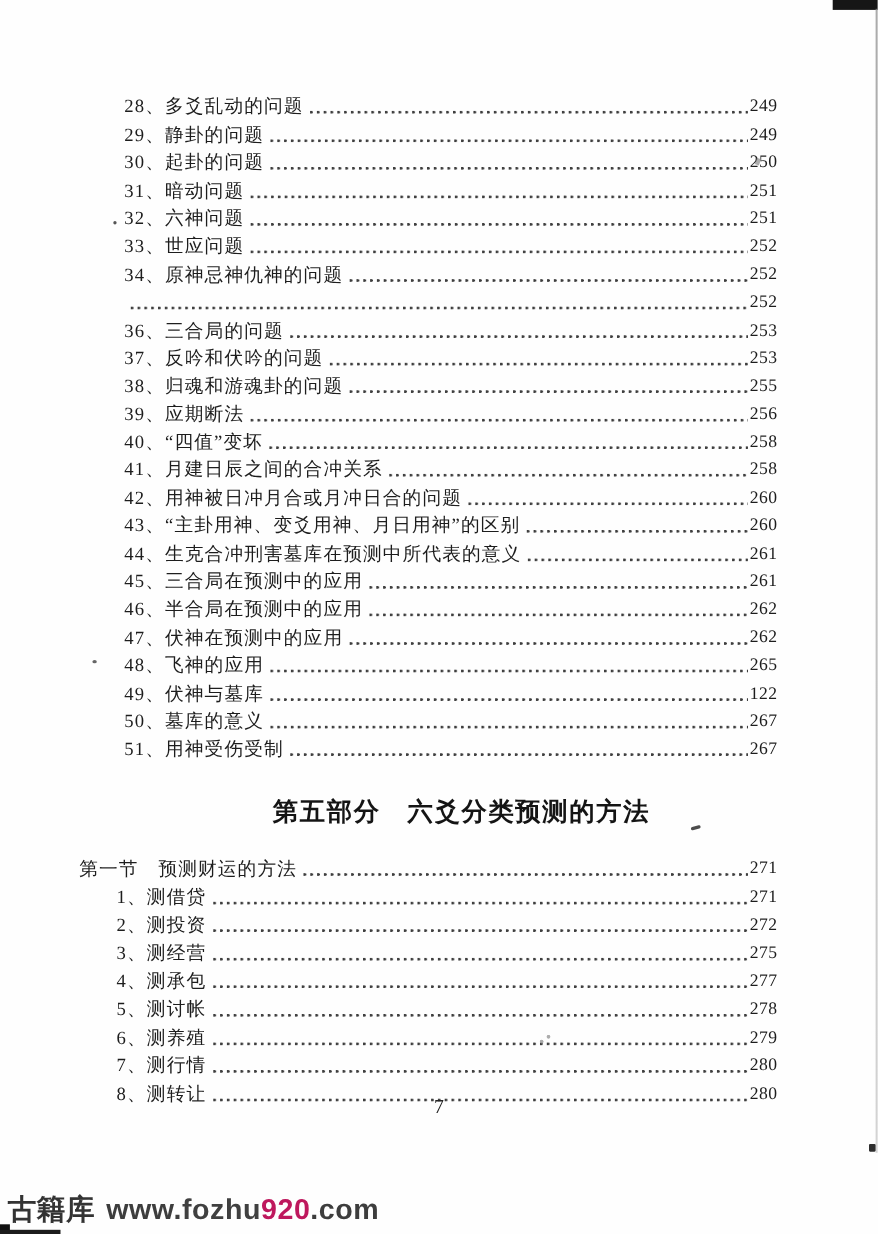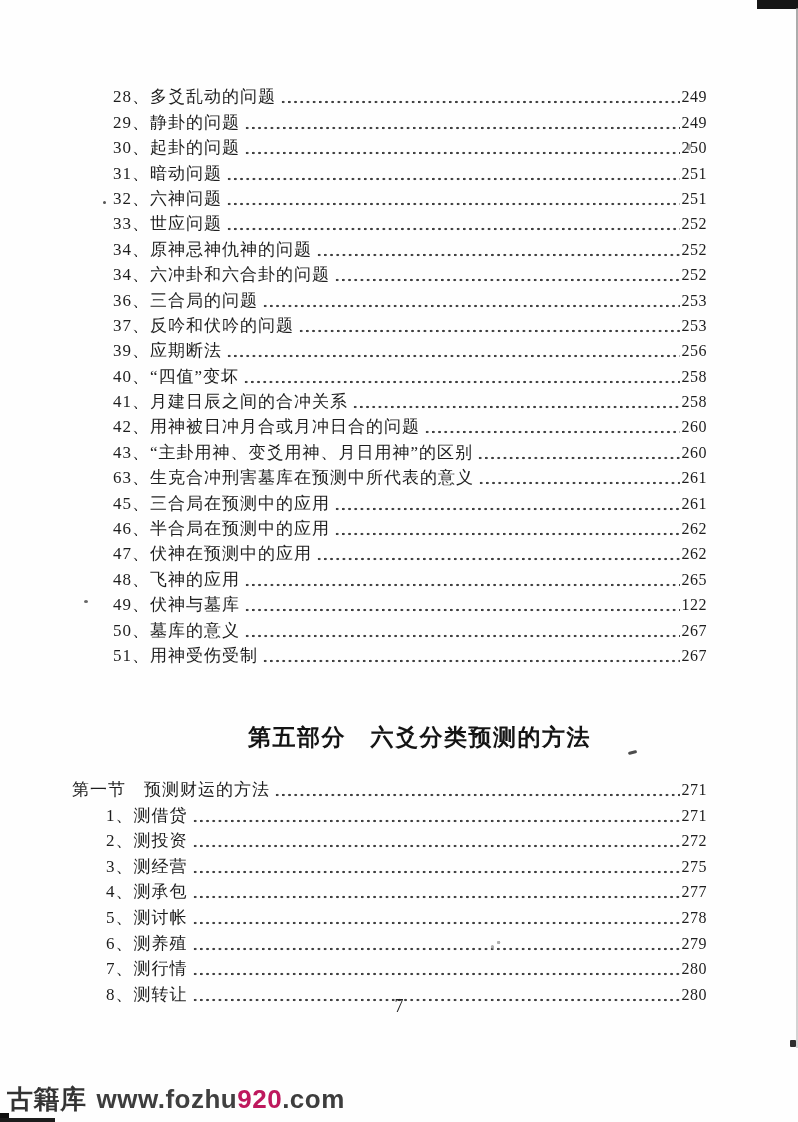--- a/index.html
+++ b/index.html
@@ -116,37 +116,41 @@
         <span class="pg">252</span>
       </div>
 
       <div class="toc-row">
         <span class="t">34、原神忌神仇神的问题</span>
         <span class="dots"></span>
         <span class="pg">252</span>
       </div>
 
       <div class="toc-row">
-        <span class="t">34、六冲卦和六合卦的问题</span>
         <span class="dots"></span>
         <span class="pg">252</span>
       </div>
 
       <div class="toc-row">
         <span class="t">36、三合局的问题</span>
         <span class="dots"></span>
         <span class="pg">253</span>
       </div>
 
       <div class="toc-row">
         <span class="t">37、反吟和伏吟的问题</span>
         <span class="dots"></span>
         <span class="pg">253</span>
       </div>
 
+      <div class="toc-row">
+        <span class="t">38、归魂和游魂卦的问题</span>
+        <span class="dots"></span>
+        <span class="pg">255</span>
+      </div>
 
       <div class="toc-row">
         <span class="t">39、应期断法</span>
         <span class="dots"></span>
         <span class="pg">256</span>
       </div>
 
       <div class="toc-row">
         <span class="t">40、“四值”变坏</span>
         <span class="dots"></span>
@@ -165,21 +169,21 @@
         <span class="pg">260</span>
       </div>
 
       <div class="toc-row">
         <span class="t">43、“主卦用神、变爻用神、月日用神”的区别</span>
         <span class="dots"></span>
         <span class="pg">260</span>
       </div>
 
       <div class="toc-row">
-        <span class="t">63、生克合冲刑害墓库在预测中所代表的意义</span>
+        <span class="t">44、生克合冲刑害墓库在预测中所代表的意义</span>
         <span class="dots"></span>
         <span class="pg">261</span>
       </div>
 
       <div class="toc-row">
         <span class="t">45、三合局在预测中的应用</span>
         <span class="dots"></span>
         <span class="pg">261</span>
       </div>
 

